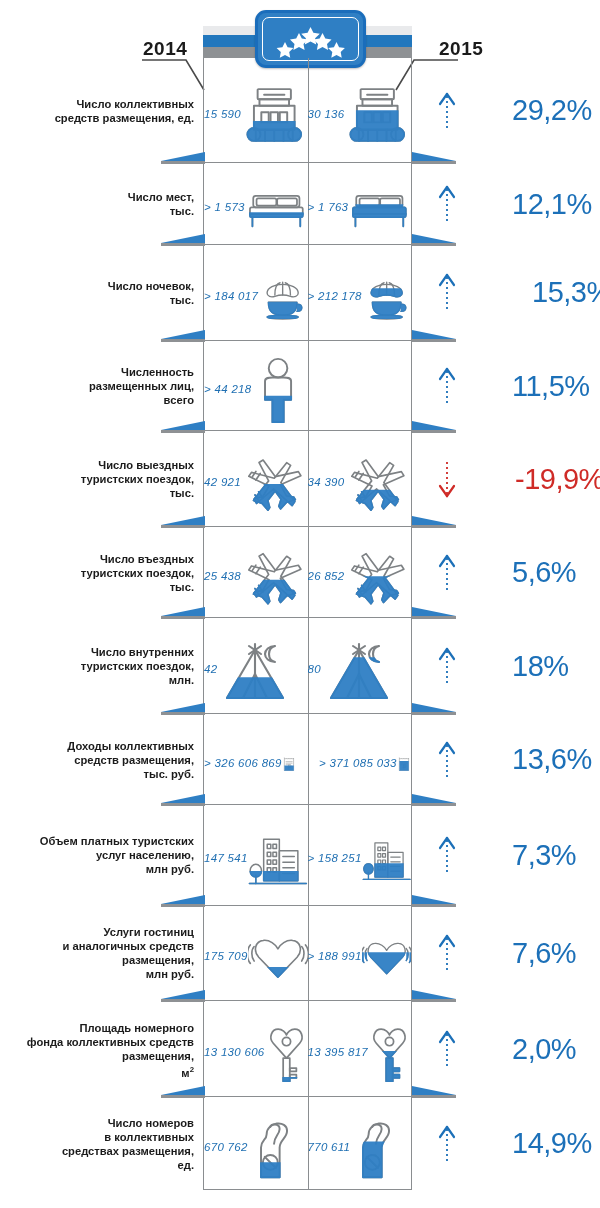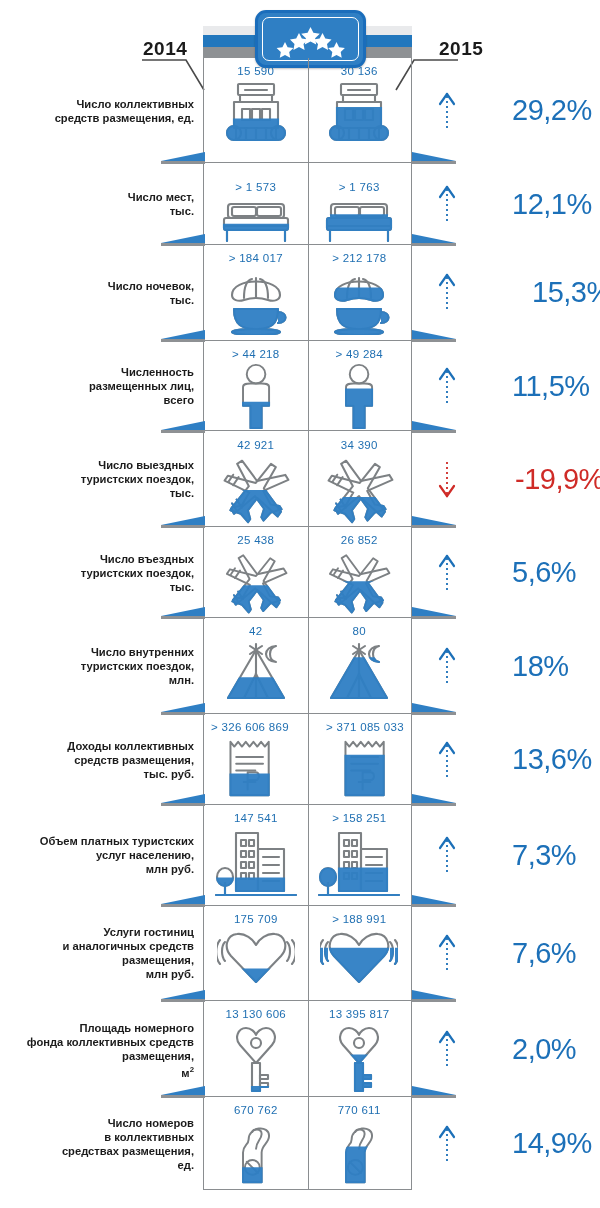--- a/index.html
+++ b/index.html
@@ -31,22 +31,22 @@
 
   
   .grid{position:absolute;left:203px;top:58px;width:209px;height:1132px;
     border-left:1.6px solid #8a8d90;border-right:1.6px solid #8a8d90;
     border-bottom:1.6px solid #8a8d90;box-sizing:border-box;}
   .vdiv{position:absolute;left:104px;top:0;width:1.4px;height:100%;background:#8a8d90;}
 
   .row{position:absolute;left:0;width:100%;box-sizing:border-box;
     border-bottom:1.6px solid #8a8d90;display:flex;}
   .row:last-child{border-bottom:none;}
-  .cell{flex:1;position:relative;display:flex;flex-direction:column;align-items:center;
-    justify-content:flex-start;padding-top:7px;box-sizing:border-box;overflow:hidden;}
+  .cell{flex:1;position:relative;display:flex;align-items:center;
+    justify-content:flex-start;padding-top:7px;box-sizing:border-box;overflow:hidden;font-style:italic;}
   .val{font-size:11.5px;color:#1f6fb2;letter-spacing:.3px;white-space:nowrap;}
   .icon{margin-top:3px;display:block;}
 
   
   .shelf{position:absolute;height:14px;width:42px;}
   .shelf svg{display:block;}
 
   
   .lbl{position:absolute;right:406px;text-align:right;width:250px;
     font-size:11.2px;line-height:14px;color:#1b1b1b;font-weight:bold;}
@@ -171,21 +171,21 @@
             <rect x="16" y="48" width="40" height="12"></rect>
             <line x1="26" y1="48" x2="26" y2="60"></line>
                 <line x1="36" y1="48" x2="36" y2="60"></line>
                 <line x1="46" y1="48" x2="46" y2="60"></line>
             <circle cx="14" cy="53" r="7"></circle>
                 <circle cx="58" cy="53" r="7"></circle>
               </g>
   </svg>
      </div>
         </div>
-        <div class="row" style="top: 105.347px; height: 81.4044px; align-items: flex-end;">
+        <div class="row" style="top: 105.347px; height: 81.4044px;">
           <div class="cell">
        <div class="val">&gt; 1 573</div>
        <svg class="icon" width="76" height="48" viewBox="0 0 76 48">
     <defs>
                 <clipPath id="ca1">
                   <rect x="0" y="27.840000000000003" width="76" height="20.159999999999997"></rect>
                 </clipPath>
               </defs>
     <g fill="none" stroke="#7d8184" stroke-width="2.1" stroke-linejoin="round" stroke-linecap="round">
                 <rect x="10" y="8" width="56" height="14" rx="3"></rect>
@@ -301,38 +301,20 @@
     <defs>
                 <clipPath id="ca3">
                   <rect x="0" y="41.760000000000005" width="56" height="30.239999999999995"></rect>
                 </clipPath>
               </defs>
     <g fill="none" stroke="#7d8184" stroke-width="2.1" stroke-linejoin="round" stroke-linecap="round">
                 <circle cx="28" cy="12" r="10"></circle>
             <path d="M14,26 C14,22 18,22 22,22 L34,22 C38,22 42,22 42,26 L42,46 L34,46 L34,70 L22,70 L22,46 L14,46 Z"></path>
               </g>
     <g clip-path="url(#ca3)" fill="#2f7fc4" stroke="#2f7fc4" stroke-width="2.1" stroke-linejoin="round" stroke-linecap="round" opacity="0.95">
-                <circle cx="28" cy="12" r="10"></circle>
-            <path d="M14,26 C14,22 18,22 22,22 L34,22 C38,22 42,22 42,26 L42,46 L34,46 L34,70 L22,70 L22,46 L14,46 Z"></path>
-              </g>
-  </svg>
-     </div>
-     <div class="cell">
-       <div class="val">&gt; 49 284</div>
-       <svg class="icon" width="52.1" height="67.0" viewBox="0 0 56 72">
-    <defs>
-                <clipPath id="cb3">
-                  <rect x="0" y="27.36" width="56" height="44.64"></rect>
-                </clipPath>
-              </defs>
-    <g fill="none" stroke="#7d8184" stroke-width="2.1" stroke-linejoin="round" stroke-linecap="round">
-                <circle cx="28" cy="12" r="10"></circle>
-            <path d="M14,26 C14,22 18,22 22,22 L34,22 C38,22 42,22 42,26 L42,46 L34,46 L34,70 L22,70 L22,46 L14,46 Z"></path>
-              </g>
-    <g clip-path="url(#cb3)" fill="#2f7fc4" stroke="#2f7fc4" stroke-width="2.1" stroke-linejoin="round" stroke-linecap="round" opacity="0.95">
                 <circle cx="28" cy="12" r="10"></circle>
             <path d="M14,26 C14,22 18,22 22,22 L34,22 C38,22 42,22 42,26 L42,46 L34,46 L34,70 L22,70 L22,46 L14,46 Z"></path>
               </g>
   </svg>
      </div>
         </div>
         <div class="row" style="top: 373.503px; height: 95.7699px;">
           <div class="cell">
        <div class="val">42 921</div>
        <svg class="icon" width="81.5" height="71.8" viewBox="0 0 84 74">

